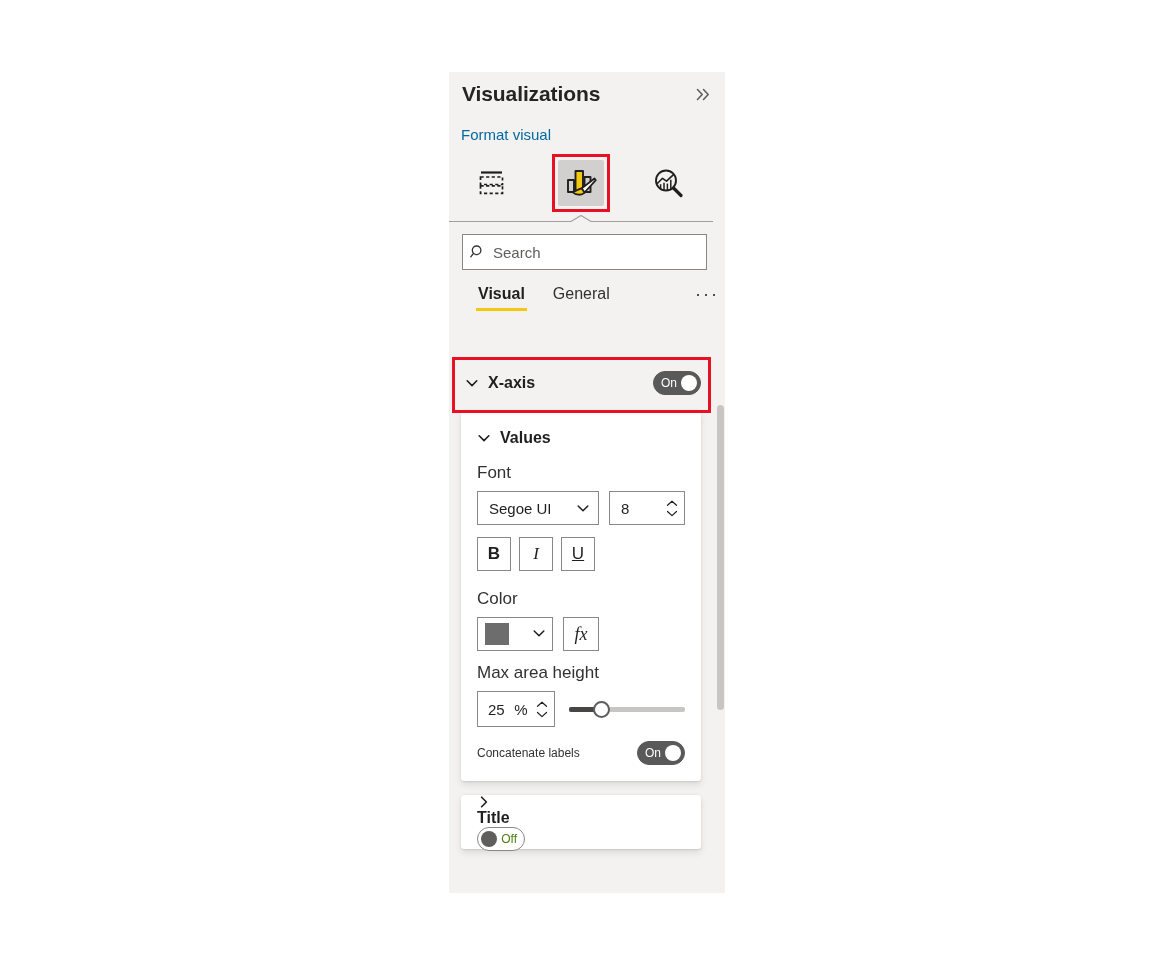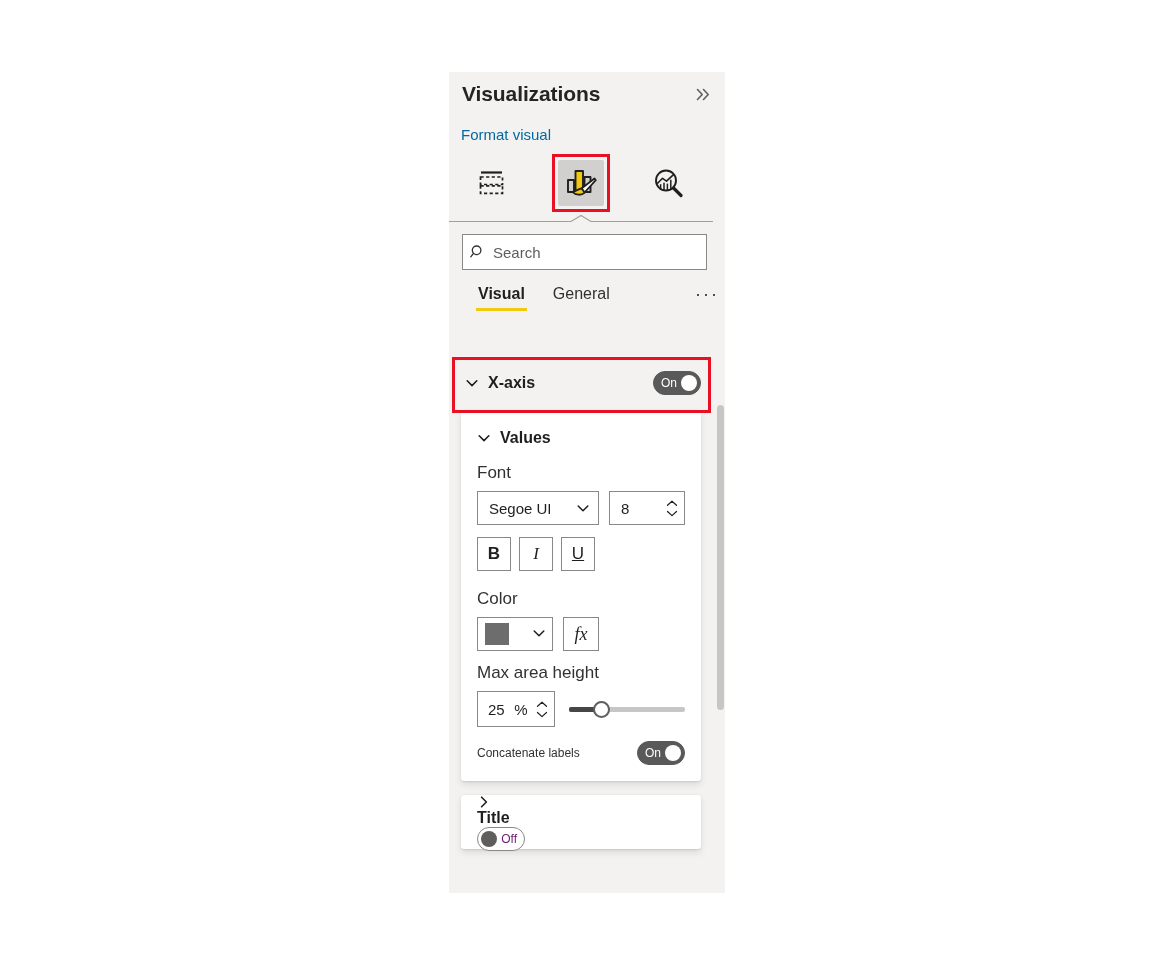--- a/index.html
+++ b/index.html
@@ -456,21 +456,21 @@
     border-radius: 50%;
     background: #ffffff;
   }
   .toggle.off {
     background: #ffffff;
     border: 1px solid #8a8886;
     justify-content: flex-end;
     padding-right: 7px;
   }
   .toggle.off .tgl-label {
-    color: #701a75;
+    color: #4d7c0f;
     font-size: 12px;
     line-height: 1;
   }
   .toggle.off .knob {
     position: absolute;
     left: 3px;
     width: 16px;
     height: 16px;
     border-radius: 50%;
     background: #605e5c;

